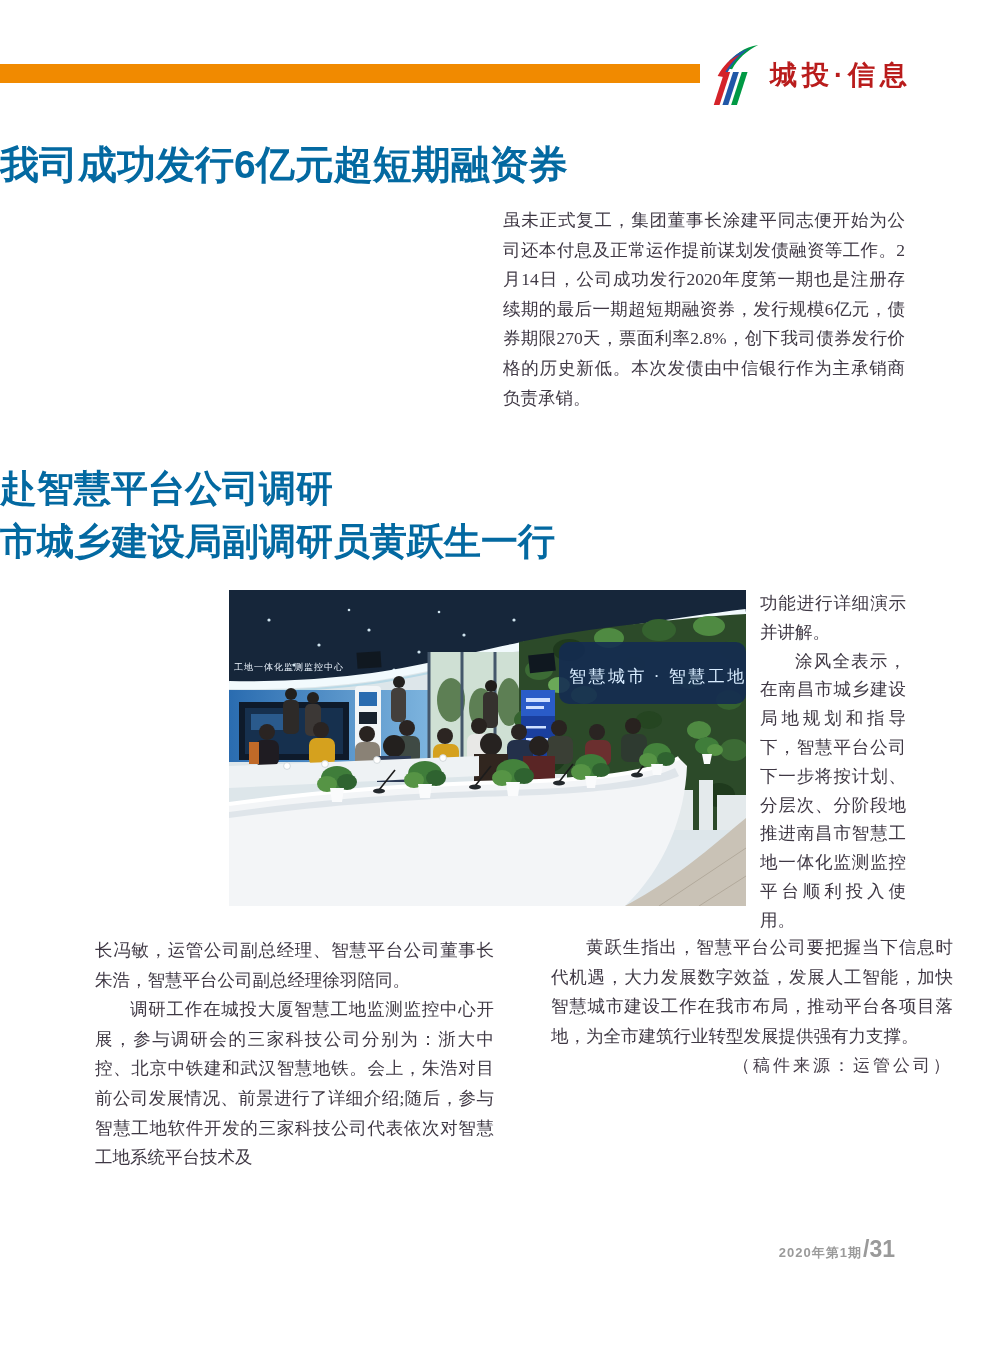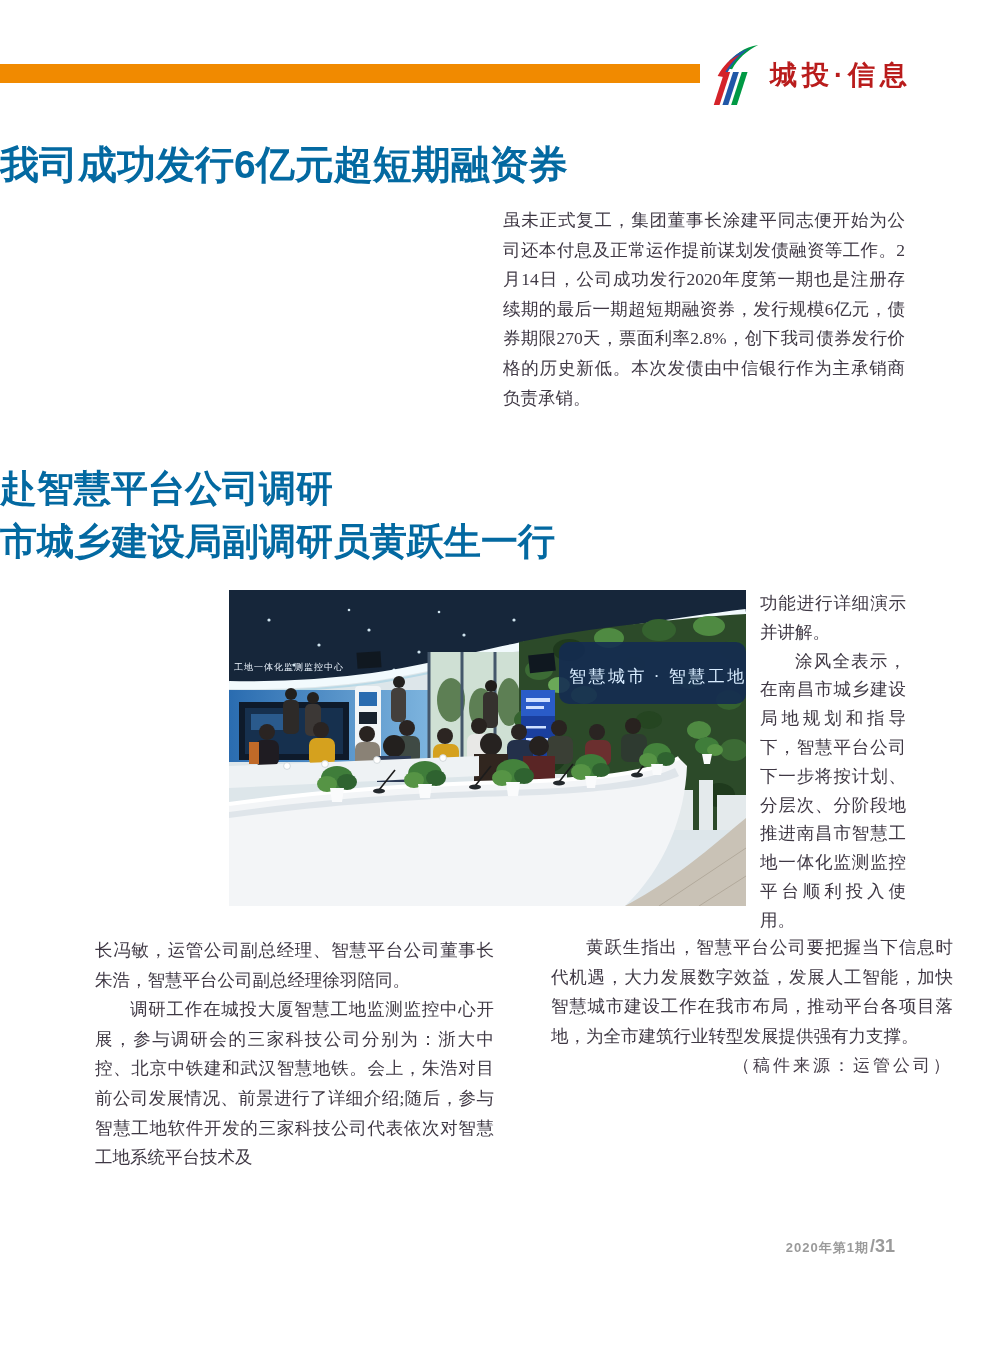--- a/index.html
+++ b/index.html
@@ -46,21 +46,21 @@
     overflow:hidden;background:#dfe7ec;
   }
   .photo svg{display:block;}
   
   .footer{
     position:absolute;top:1236px;right:105px;
     color:#9a9a9a;font-family:"Liberation Sans", sans-serif;
     display:flex;align-items:baseline;
   }
   .footer .issue{font-size:13px;font-weight:bold;letter-spacing:1px;}
-  .footer .pageno{font-size:18px;font-weight:bold;margin-left:1px;}
+  .footer .pageno{font-size:23px;font-weight:bold;margin-left:1px;}
 </style>
 </head>
 <body>
 
 <div class="page">
 
   <div class="accent-bar"></div>
   <div class="brand">
     <svg class="brand-logo" viewBox="0 0 60 66">
 

